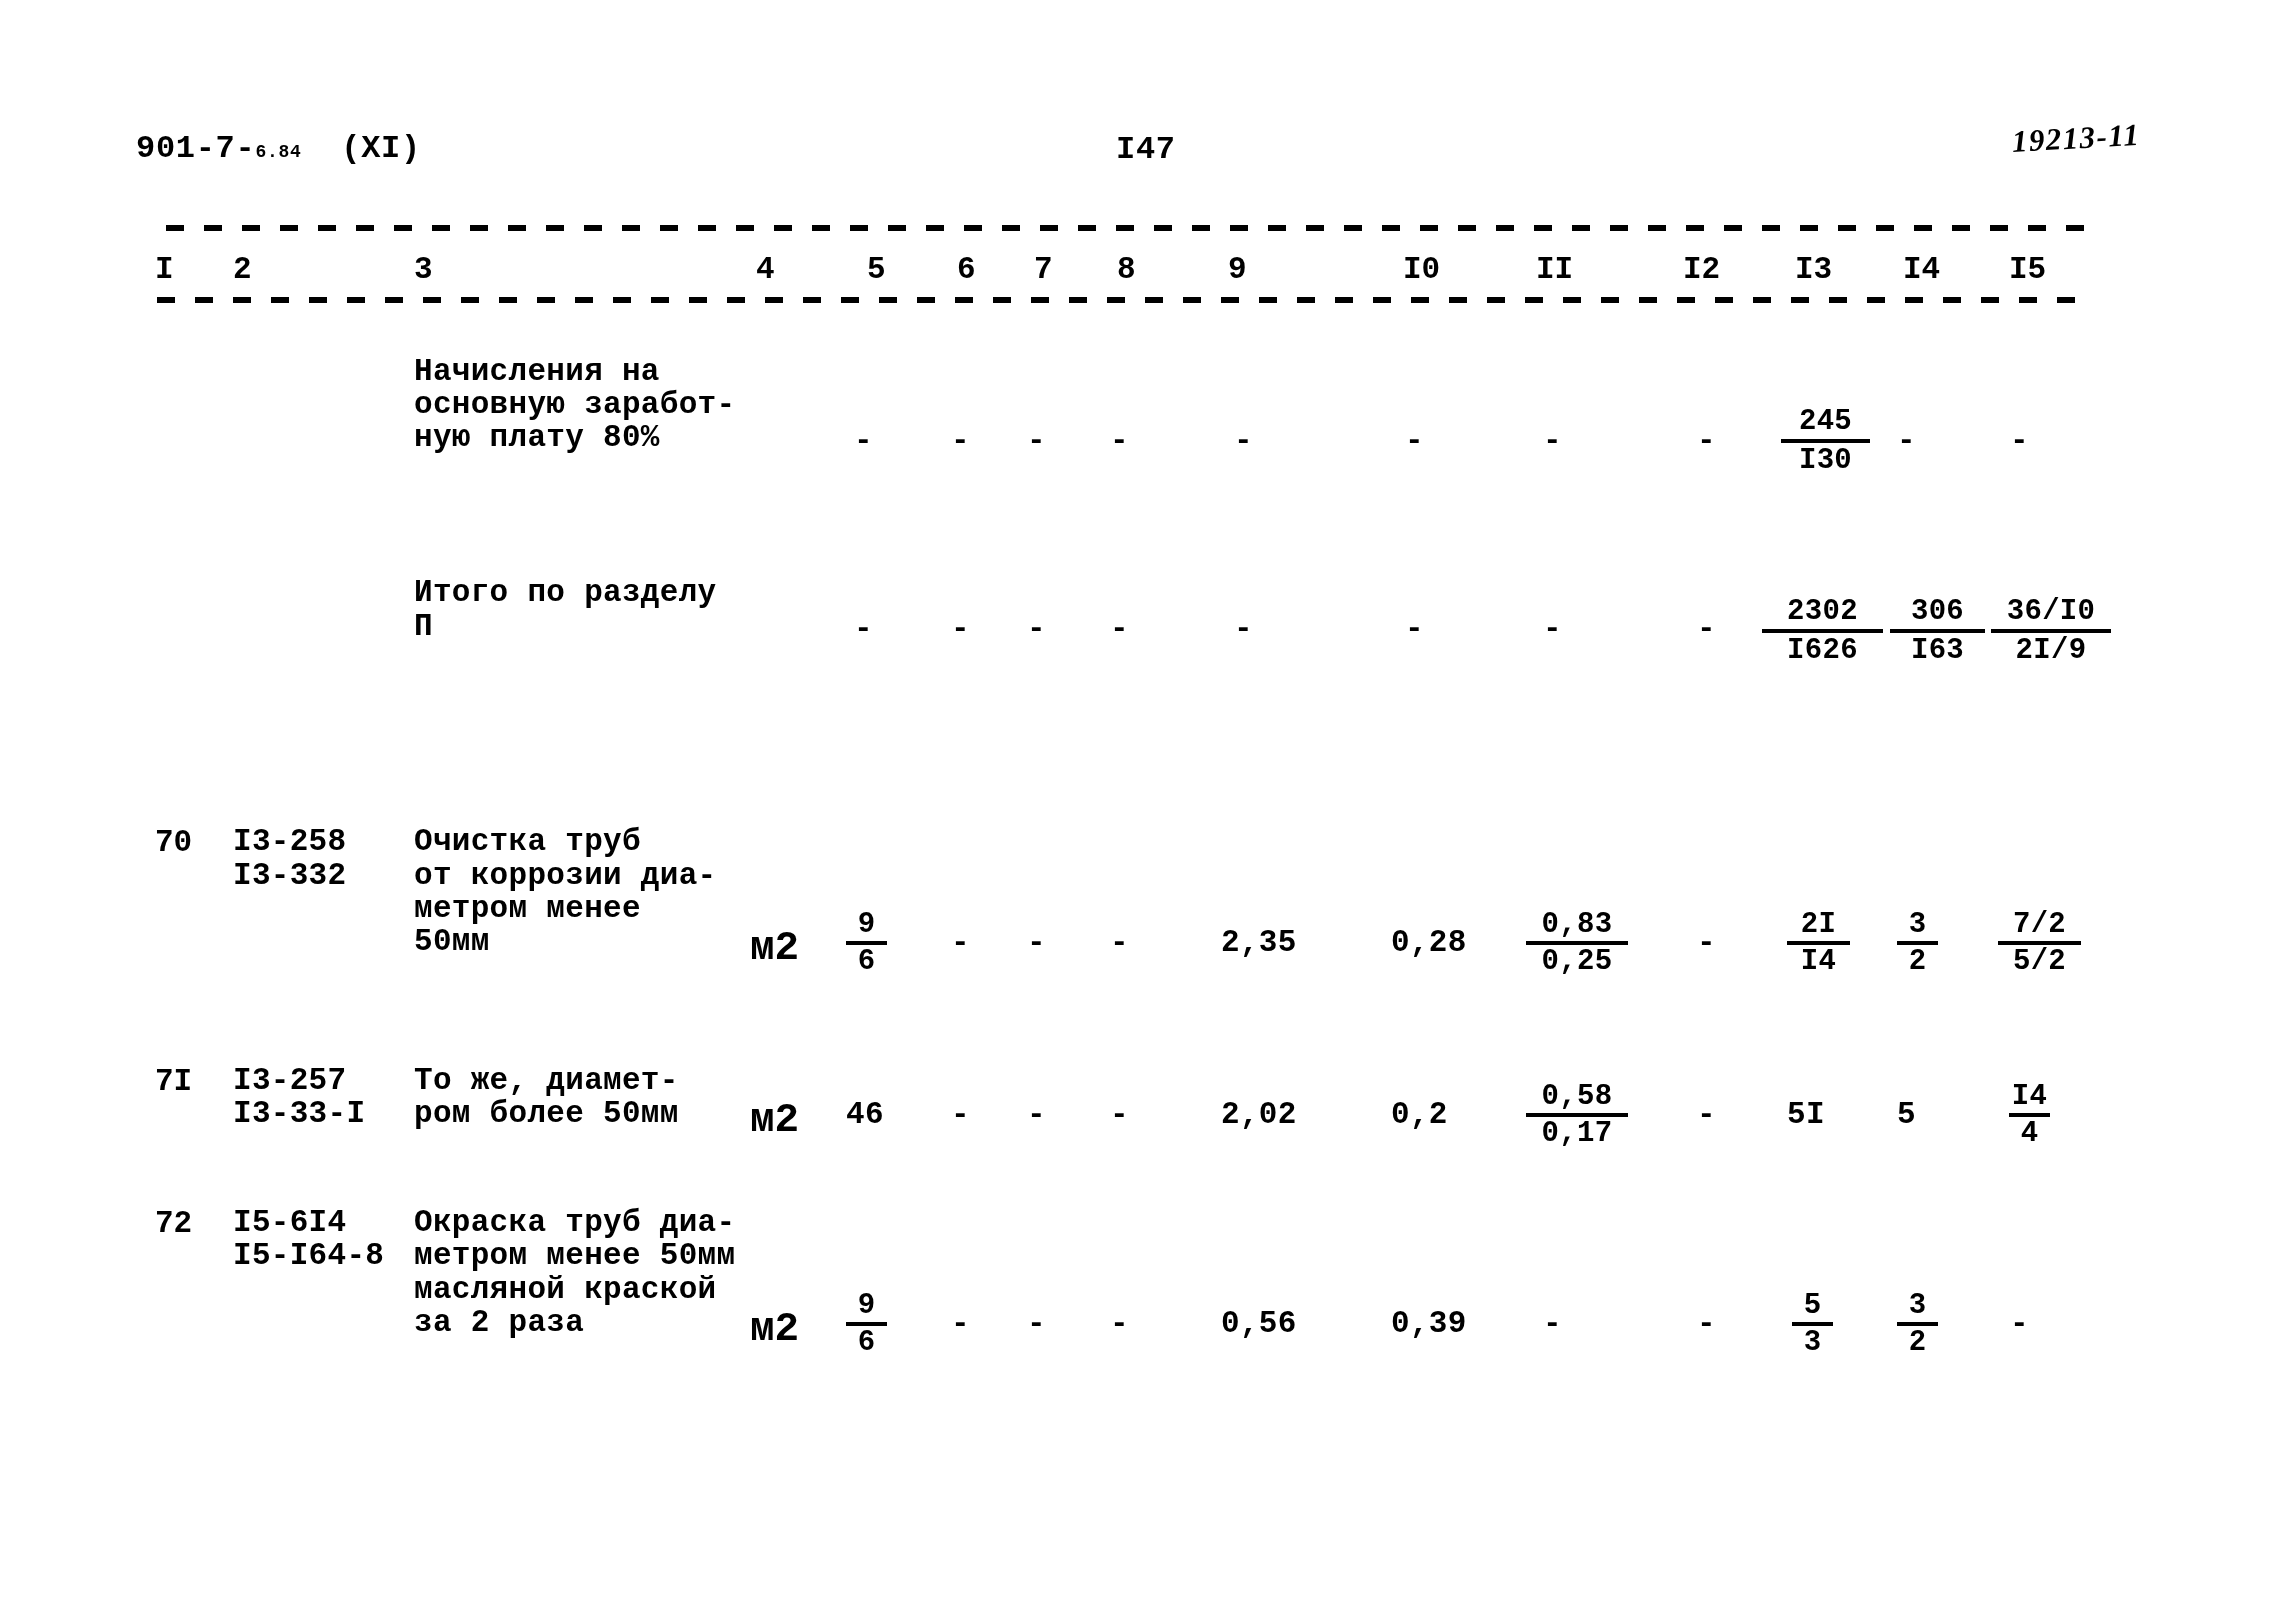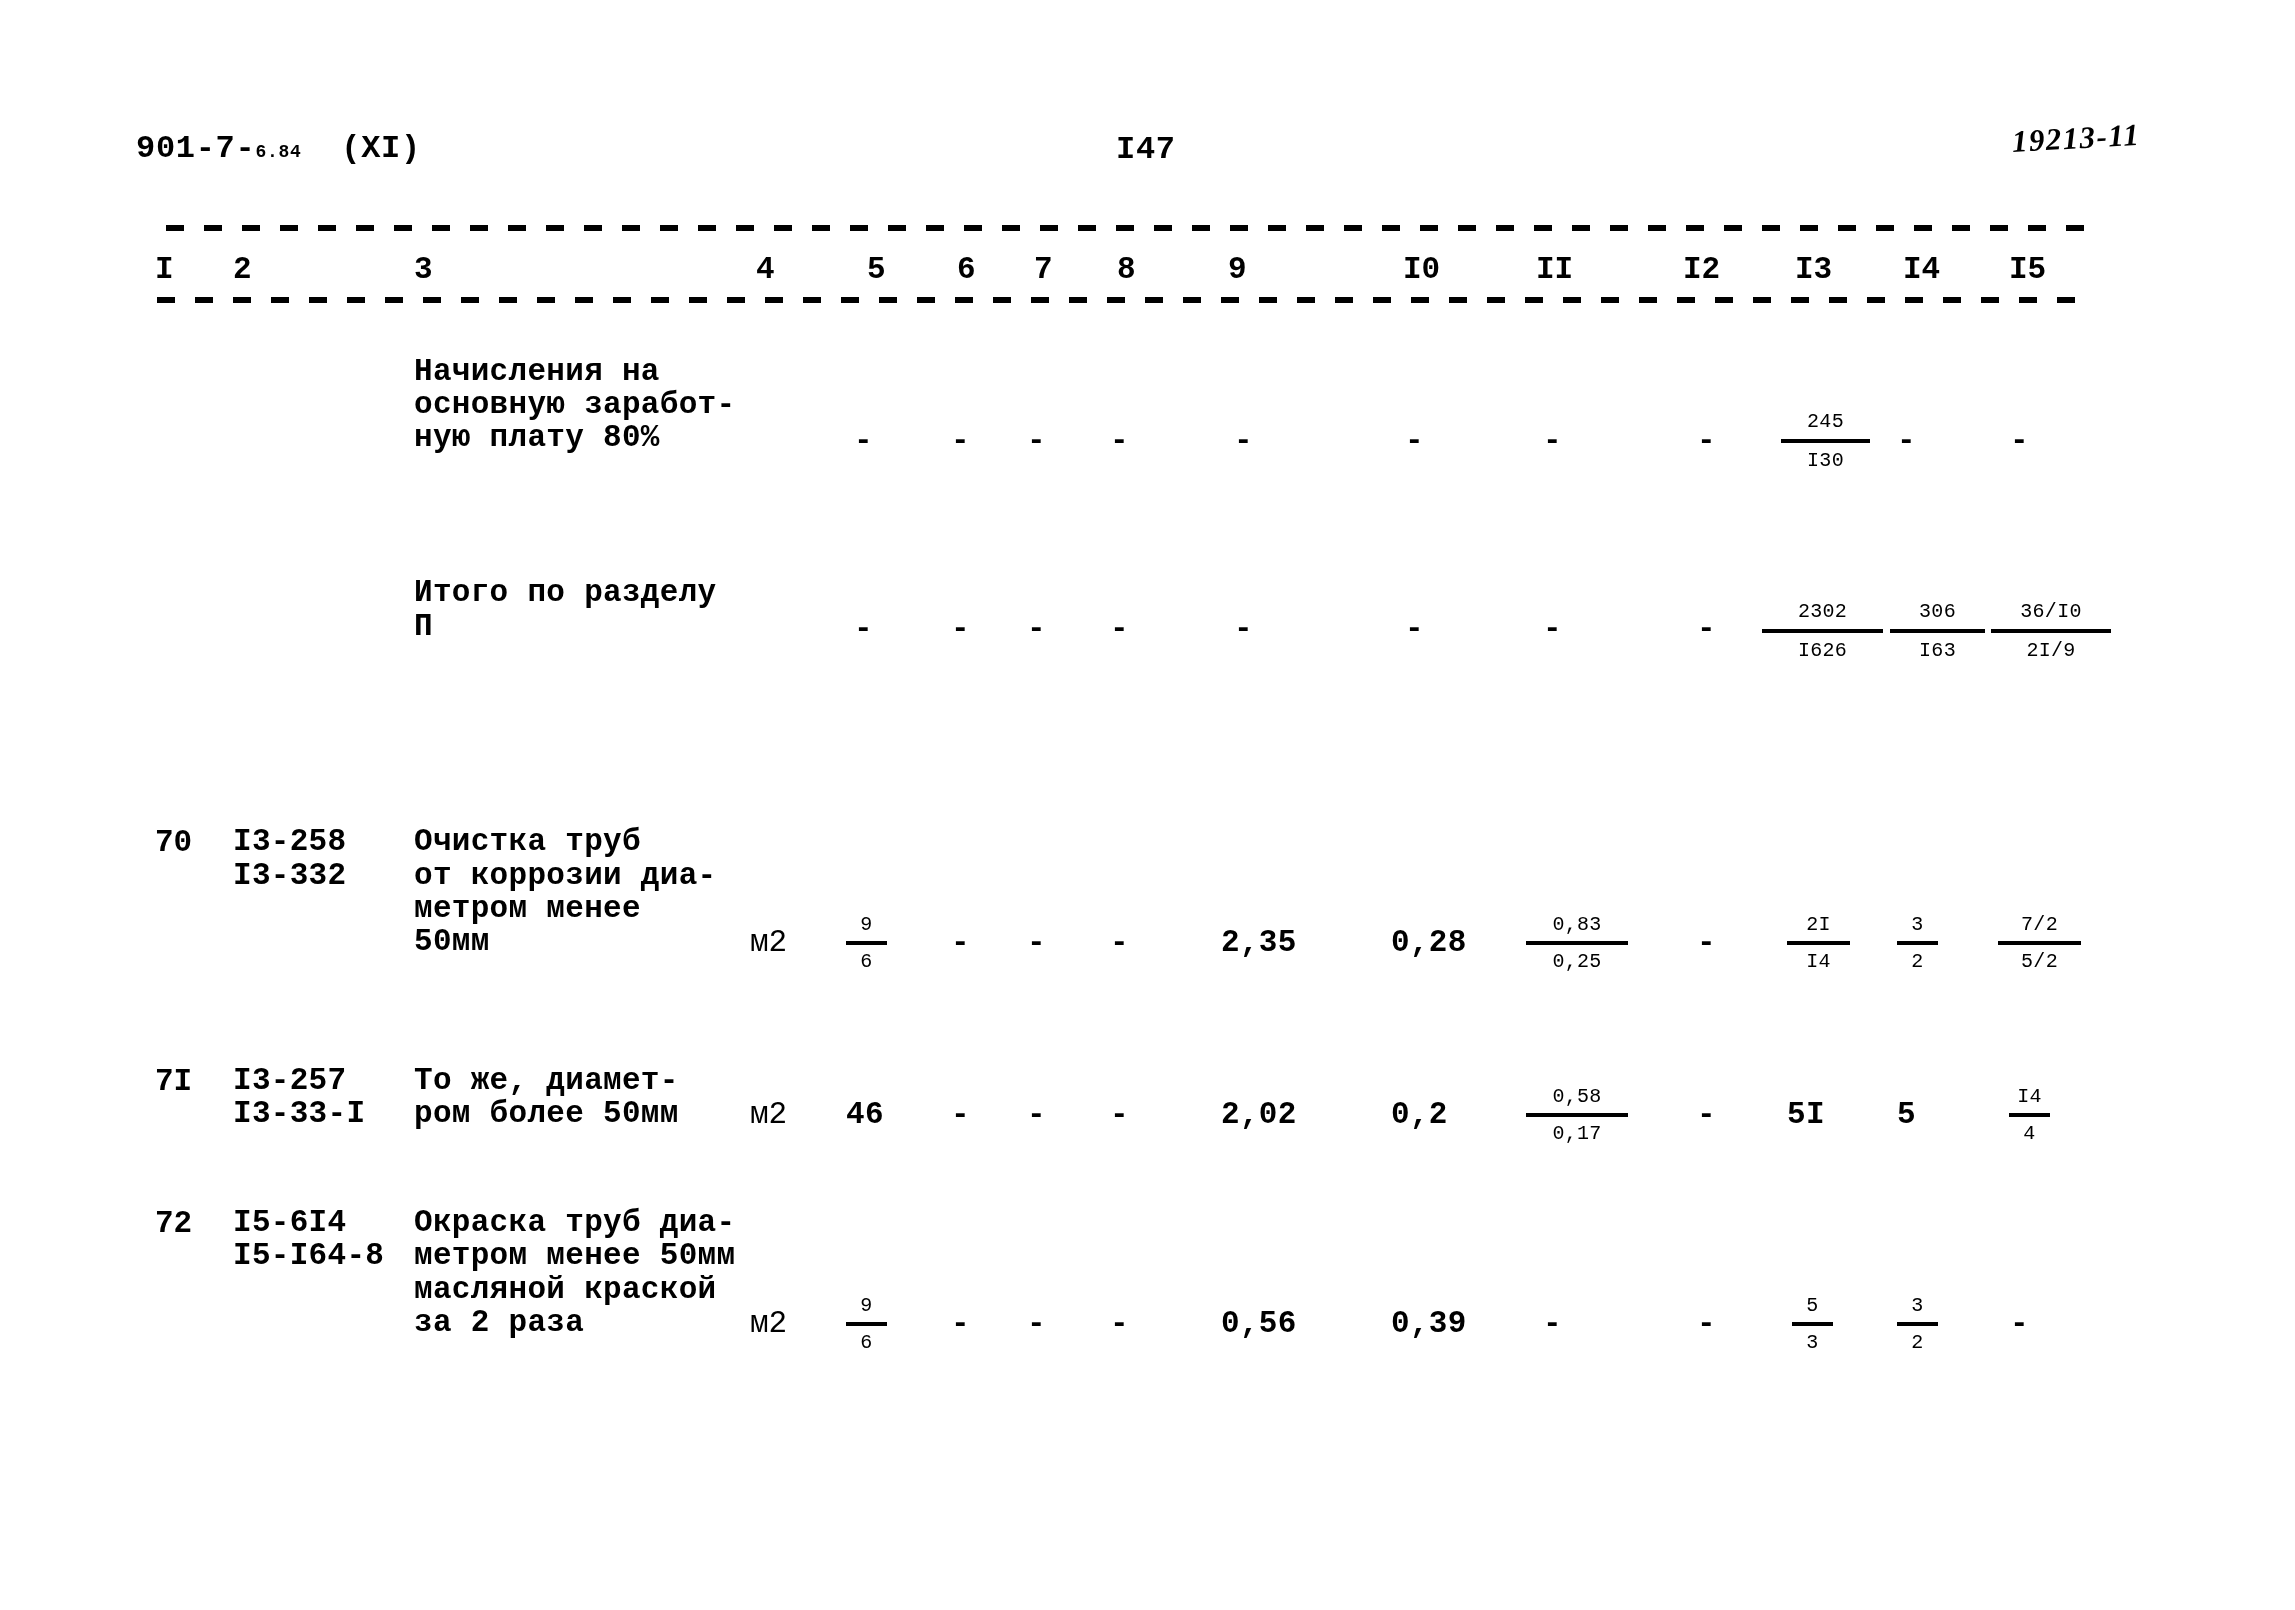--- a/index.html
+++ b/index.html
@@ -48,30 +48,30 @@
     letter-spacing:0px;
   }
 
   
   .desc {
     font-size:31px; line-height:33px; font-weight:700; letter-spacing:0.3px;
   }
   .num { font-size:31px; font-weight:700; letter-spacing:0.3px; }
   .rownum { font-size:31px; font-weight:700; }
   .code { font-size:31px; line-height:33px; font-weight:700; letter-spacing:0.3px; }
-  .unit { font-size:31px; font-weight:400; }
+  .unit { font-size:41px; font-weight:700; }
   .sect { font-size:31px; font-weight:700; letter-spacing:1px; }
 
   
   .dash { position:absolute; font-size:31px; font-weight:700; }
 
   
   .frac {
     position:absolute; display:inline-block; text-align:center;
-    font-size:20px; font-weight:400; line-height:33px; letter-spacing:0.3px;
+    font-size:29px; font-weight:700; line-height:33px; letter-spacing:0.3px;
   }
   .frac .n { display:block; }
   .frac .bar { display:block; height:4.8px; background:#000; margin:0.7px 0 0.7px 0; }
   .frac .d { display:block; }
   .frac.tight .n, .frac.tight .d { line-height:31px; }
 </style>
 </head>
 <body>
 
 <div class="page">

